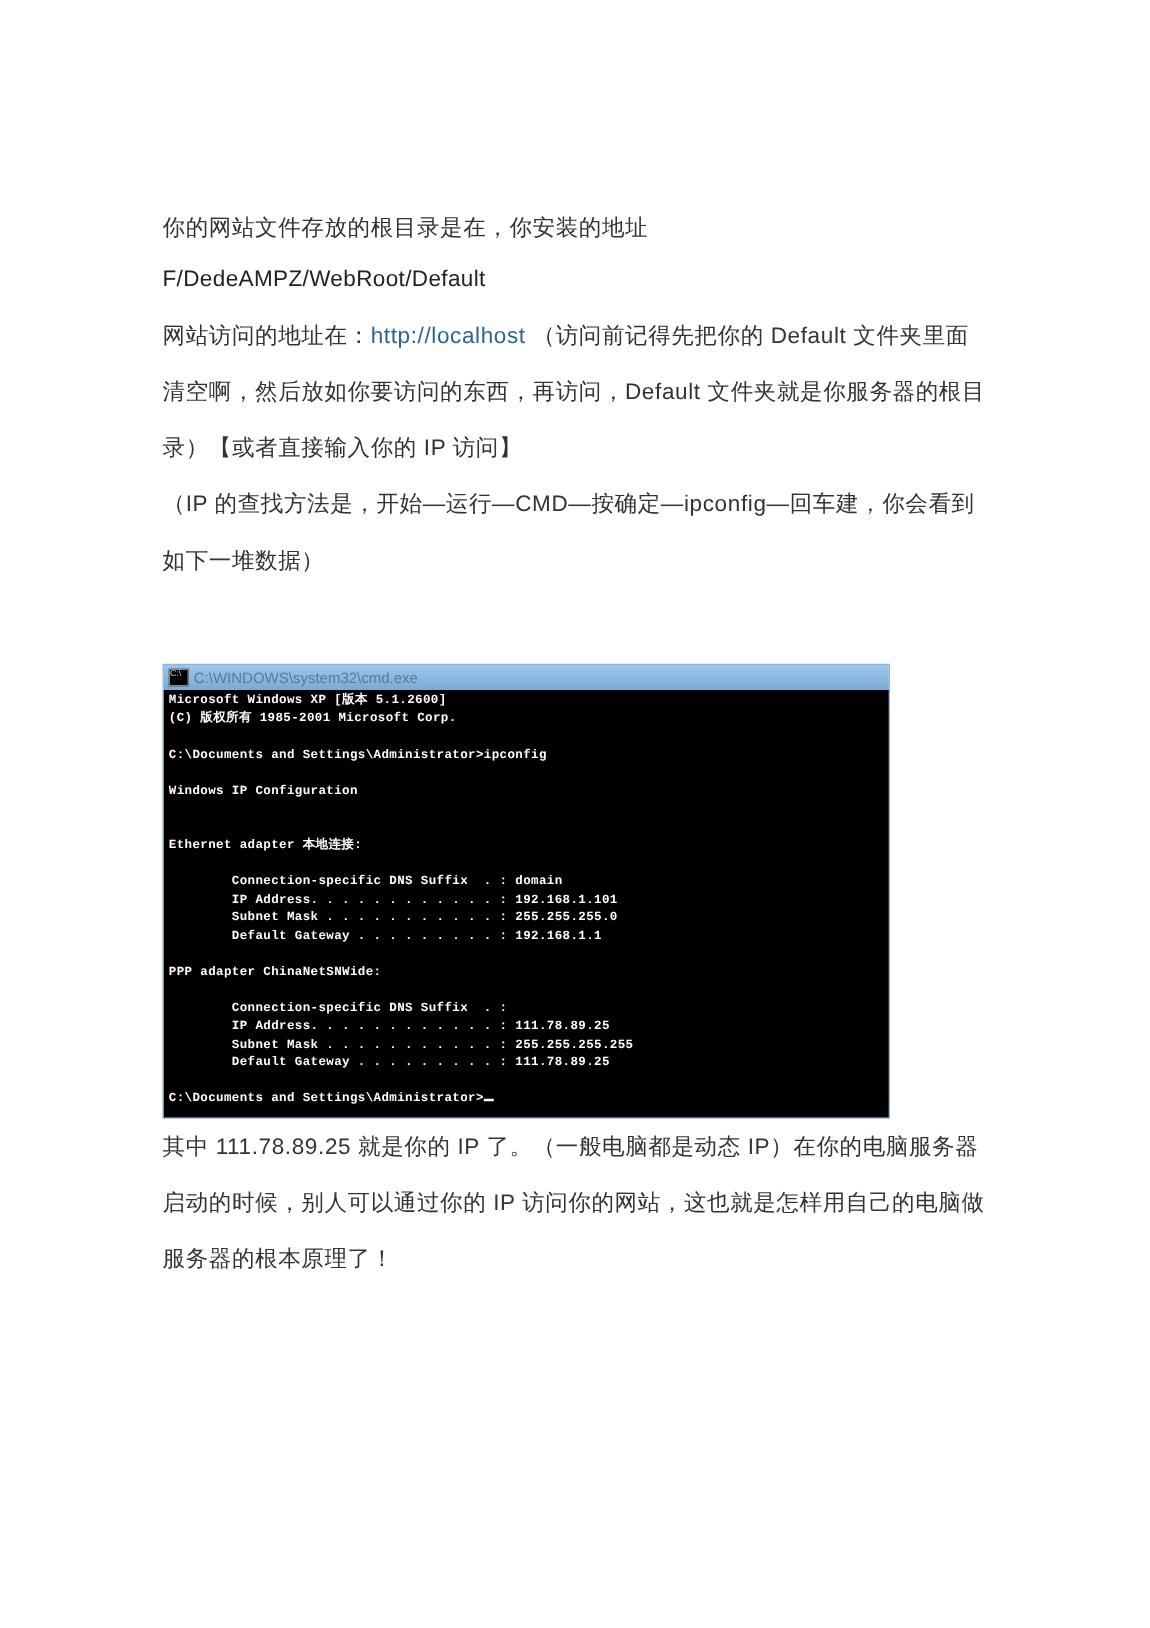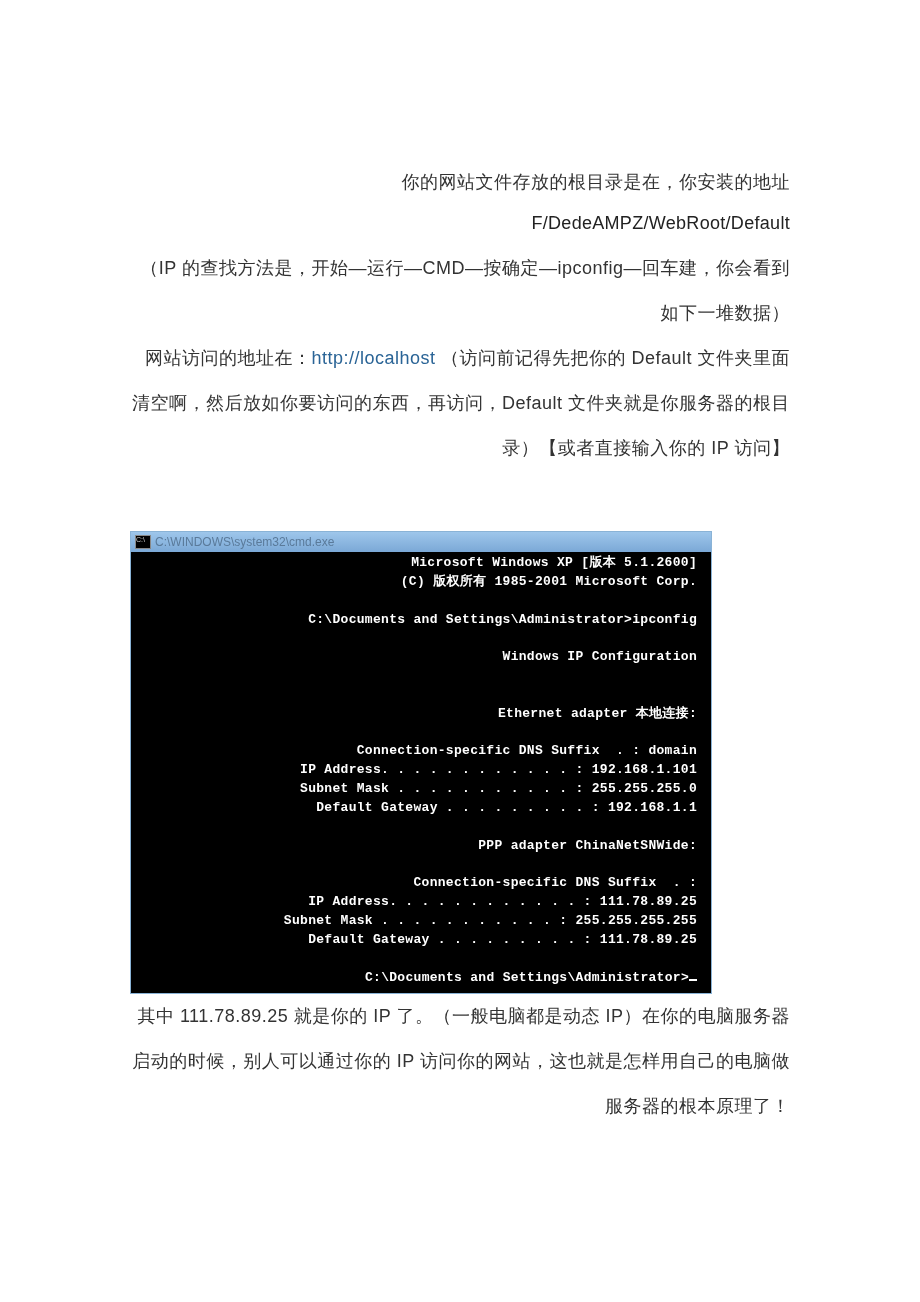--- a/index.html
+++ b/index.html
@@ -4,21 +4,20 @@
   <style>
     body {
       margin: 0;
       padding: 0;
       background: #ffffff;
       font-family: "Microsoft YaHei", "SimSun", Arial, sans-serif;
       width: 920px;
     }
     .page {
       padding: 160px 130px 80px 130px;
-      text-align: right;
     }
     .para {
       font-size: 18px;
       line-height: 2.5;
       color: #333333;
       margin: 0;
       letter-spacing: 0.5px;
     }
     .path-line {
       font-family: Liberation Sans, sans-serif;
@@ -58,21 +57,21 @@
       color: #ccc;
       font-size: 7px;
       position: absolute;
       top: 0px;
       left: 0px;
     }
     .cmd-body {
       background: #000000;
       color: #ffffff;
       font-family: "Consolas", "Courier New", monospace;
-      font-size: 13px;
+      font-size: 10px;
       line-height: 1.45;
       padding: 2px 14px 6px 4px;
       white-space: pre;
       letter-spacing: 0.3px;
       font-weight: bold;
     }
     .cursor {
       display: inline-block;
       width: 8px;
       height: 2px;
@@ -82,25 +81,25 @@
   </style>
 </head>
 <body>
 
 <div class="page">
 
   <p class="para">你的网站文件存放的根目录是在，你安装的地址</p>
 
   <p class="path-line">F/DedeAMPZ/WebRoot/Default</p>
 
-  <p class="para">（IP 的查找方法是，开始—运行—CMD—按确定—ipconfig—回车建，你会看到如下一堆数据）</p>
-
   <p class="para">
     <span>网站访问的地址在：</span><span class="link">http://localhost</span><span>   （访问前记得先把你的 Default 文件夹里面清空啊，然后放如你要访问的东西，再访问，Default 文件夹就是你服务器的根目录）【或者直接输入你的 IP 访问】</span>
   </p>
+
+  <p class="para">（IP 的查找方法是，开始—运行—CMD—按确定—ipconfig—回车建，你会看到如下一堆数据）</p>
 
   <div class="cmd-window">
     <div class="cmd-titlebar">
       <span class="cmd-icon"></span>
       <span>C:\WINDOWS\system32\cmd.exe</span>
     </div>
     <div class="cmd-body"><span>Microsoft Windows XP [版本 5.1.2600]</span>
 <span>(C) 版权所有 1985-2001 Microsoft Corp.</span>
 <span></span>
 <span>C:\Documents and Settings\Administrator&gt;ipconfig</span>

